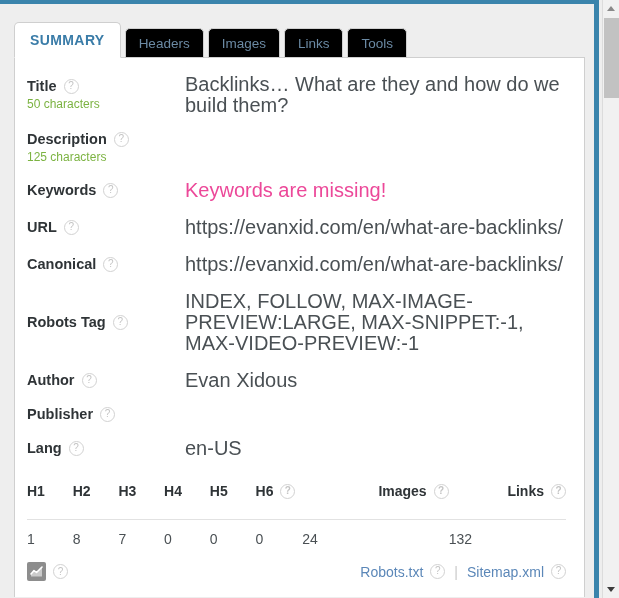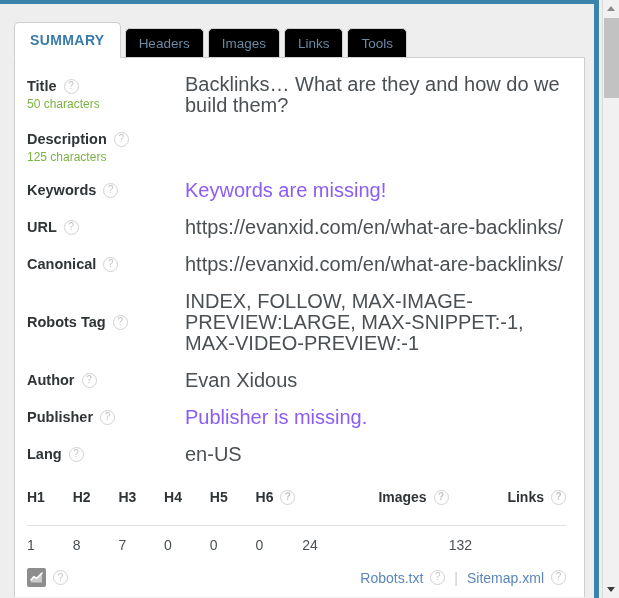--- a/index.html
+++ b/index.html
@@ -162,21 +162,21 @@
     margin-top: 3px;
   }
   .row-value {
     flex: 1;
     font-size: 20px;
     color: #4a5054;
     line-height: 21px;
     padding-top: 2px;
   }
   .row-value.missing {
-    color: #8b5cf6;
+    color: #ec4899;
   }
 
   
   .help-icon {
     display: inline-flex;
     align-items: center;
     justify-content: center;
     width: 15px;
     height: 15px;
     min-width: 15px;
@@ -363,21 +363,20 @@
       <div class="row-value">Evan Xidous</div>
     </div>
 
     <div class="row">
       <div class="row-label">
         <div class="label-line">
           <span class="label-text">Publisher</span>
           <span class="help-icon">?</span>
         </div>
       </div>
-      <div class="row-value missing">Publisher is missing.</div>
     </div>
 
     <div class="row">
       <div class="row-label">
         <div class="label-line">
           <span class="label-text">Lang</span>
           <span class="help-icon">?</span>
         </div>
       </div>
       <div class="row-value">en-US</div>

